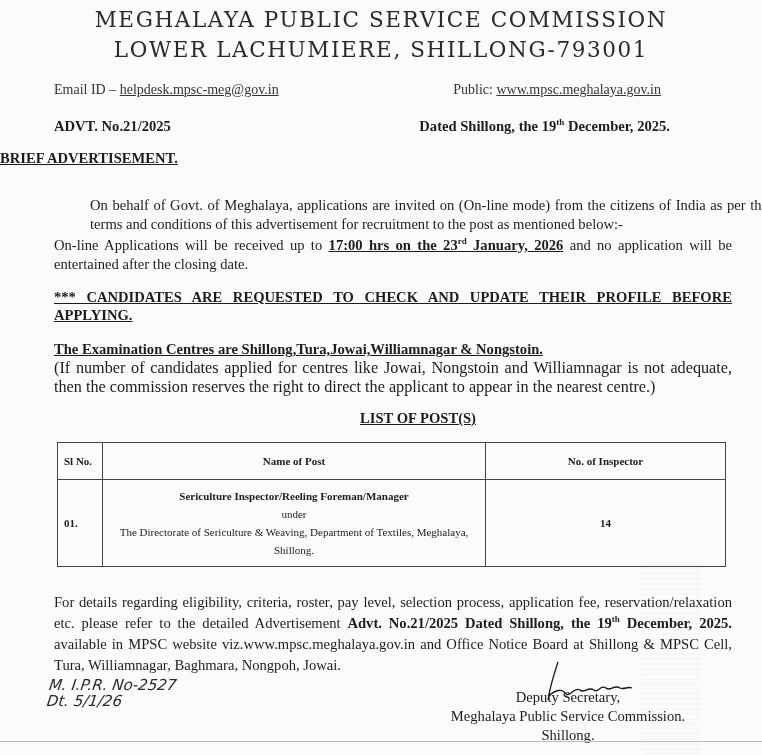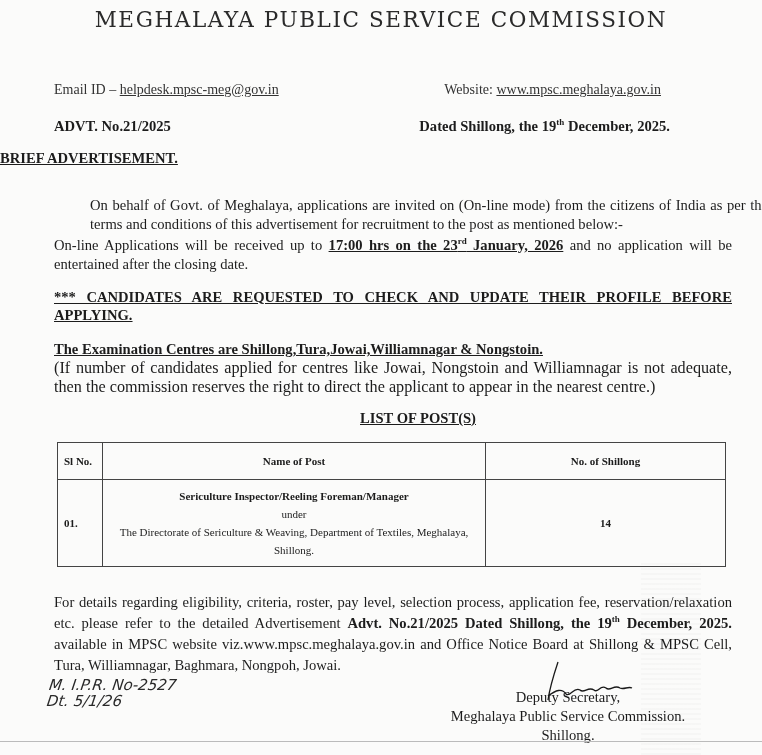--- a/index.html
+++ b/index.html
@@ -61,26 +61,27 @@
     .bottom-rule { position: absolute; left: 0; top: 741px; width: 762px; height: 1px; background: #bbb; }
     .grain { position: absolute; right: 0; top: 560px; width: 60px; height: 195px;
       background: repeating-linear-gradient(0deg, rgba(0,0,0,0.02) 0 2px, transparent 2px 5px); }
   </style>
 </head>
 <body>
 
 <div class="page">
 
   <div class="hdr hdr1">MEGHALAYA PUBLIC SERVICE COMMISSION</div>
+  <div class="hdr hdr2">LOWER LACHUMIERE, SHILLONG-793001</div>
 
   <div class="line email">
     <span>Email ID – </span><span class="ul">helpdesk.mpsc-meg@gov.in</span>
   </div>
   <div class="line website">
-    <span>Website: </span><span class="ul">www.mpsc.meghalaya.gov.in</span>
+    <span>Public: </span><span class="ul">www.mpsc.meghalaya.gov.in</span>
   </div>
 
   <div class="line advt">ADVT. No.21/2025</div>
   <div class="line dated"><span>Dated Shillong, the 19</span><sup>th</sup><span> December, 2025.</span></div>
 
   <div class="line title">BRIEF ADVERTISEMENT.</div>
 
   <div class="para p1">On behalf of Govt. of Meghalaya, applications are invited on (On-line mode) from the citizens of India as per the terms and conditions of this advertisement for recruitment to the post as mentioned below:-</div>
 
   <div class="para p2"><span>On-line Applications will be received up to </span><b style="text-decoration:underline"><span>17:00 hrs on the  23</span><sup>rd</sup><span> January, 2026</span></b><span> and no application will be entertained after the closing date.</span></div>
@@ -92,21 +93,21 @@
 
   <div class="para p3">*** CANDIDATES ARE REQUESTED TO CHECK AND UPDATE THEIR PROFILE BEFORE APPLYING.</div>
 
   <div class="line lop">LIST OF POST(S)</div>
 
   <table class="posts">
     <tbody>
         <tr>
       <th class="c1">Sl No.</th>
       <th class="c2">Name of Post</th>
-      <th class="c3">No. of Shillong</th>
+      <th class="c3">No. of Inspector</th>
     </tr>
     <tr class="row1">
       <td class="c1 bold">01.</td>
       <td class="c2">
         <div class="postline bold">Sericulture Inspector/Reeling Foreman/Manager</div>
         <div class="postline">under</div>
         <div class="postline">The Directorate of Sericulture &amp; Weaving, Department of Textiles, Meghalaya, Shillong.</div>
       </td>
       <td class="c3 bold">14</td>
     </tr>

